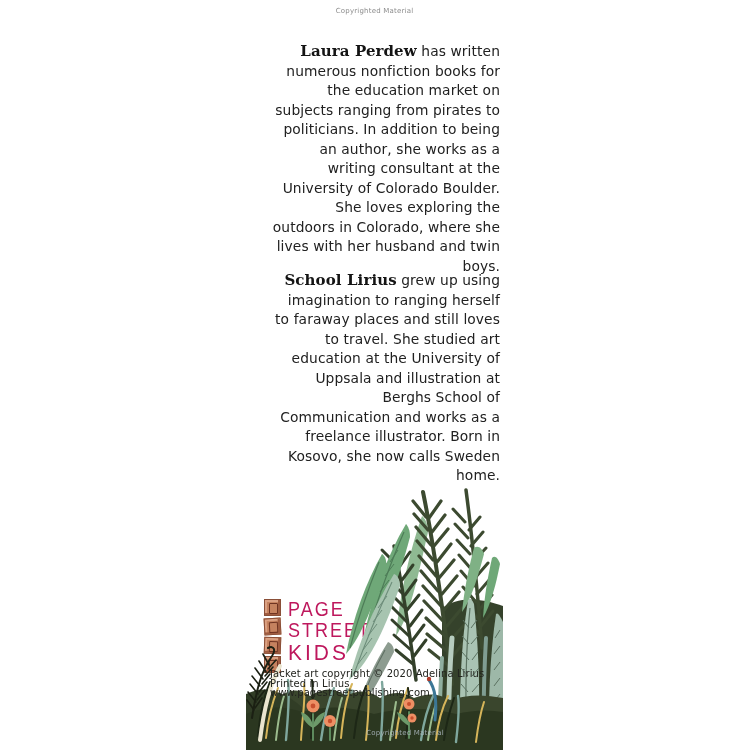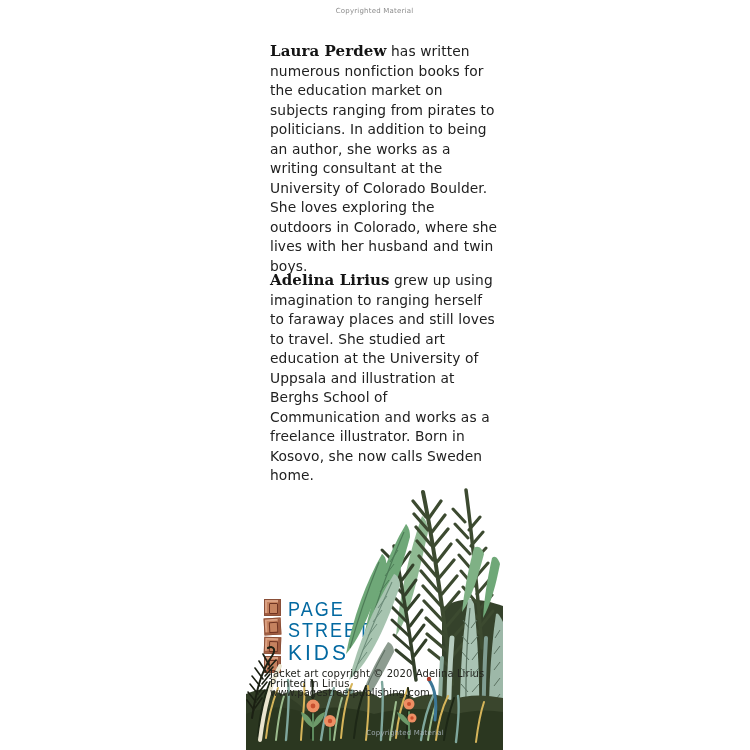--- a/index.html
+++ b/index.html
@@ -2,53 +2,53 @@
 <html><head>
 <meta charset="utf-8">
 <style>
   html,body{margin:0;padding:0;background:#fff;}
   #canvas{position:relative;width:608px;height:750px;background:#ffffff;overflow:hidden;
           font-family:"DejaVu Sans",sans-serif;}
   .flap{position:absolute;left:246px;top:0;width:257px;height:750px;background:#ffffff;}
   .watermark-top{position:absolute;left:246px;top:7px;width:257px;text-align:center;
       font-size:7px;color:#8d8d8d;letter-spacing:0.2px;}
   .bio{position:absolute;left:270px;width:230px;margin:0;font-size:13.8px;line-height:19.5px;
-      color:#212121;letter-spacing:0.1px;}
+      color:#212121;letter-spacing:0.1px;text-align:right;}
   .bio-1{top:42px;}
   .bio-2{top:271px;}
   .bio-name{font-family:"DejaVu Serif",serif;font-weight:bold;font-size:15px;color:#141414;}
   .logo{position:absolute;left:264px;top:599px;display:flex;align-items:flex-start;}
   .blocks{display:flex;flex-direction:column;width:17px;}
   .block{width:15px;height:15px;margin-bottom:2px;background:#c5825f;border:1px solid #8a4f38;
       box-shadow:inset -2px -2px 0 #a05c40, inset 2px 2px 0 #dba183;position:relative;}
   .block:nth-child(2){transform:rotate(-3deg);}
   .block:nth-child(3){transform:rotate(2deg);}
   .block .glyph{position:absolute;left:4px;top:3px;width:7px;height:9px;border:1.6px solid #6e3322;
       border-radius:1px;}
-  .logo-text{margin-left:7px;color:#0369a1;font-family:"Liberation Sans",sans-serif;}
+  .logo-text{margin-left:7px;color:#be185d;font-family:"Liberation Sans",sans-serif;}
   .logo-line{font-size:18px;line-height:21px;letter-spacing:2px;transform:scaleY(1.08);
       transform-origin:left top;}
   .logo-line-kids{font-size:21px;letter-spacing:3px;}
   .imprint{position:absolute;left:270px;top:669px;font-size:10px;line-height:9.5px;color:#23241f;
       z-index:5;letter-spacing:0.1px;}
   .illustration{position:absolute;left:246px;top:488px;width:257px;height:262px;z-index:1;}
   .watermark-bottom{position:absolute;left:340px;top:729px;width:130px;text-align:center;
       font-size:7px;color:#aeb9c2;opacity:0.85;z-index:6;letter-spacing:0.2px;}
 </style>
 </head>
 <body>
 
 <div id="canvas">
   <div class="flap"></div>
 
   <div class="watermark-top">Copyrighted Material</div>
 
   <p class="bio bio-1"><span class="bio-name">Laura Perdew</span> <span>has written numerous nonfiction books for the education market on subjects ranging from pirates to politicians. In addition to being an author, she works as a writing consultant at the University of Colorado Boulder. She loves exploring the outdoors in Colorado, where she lives with her husband and twin boys.</span></p>
 
-  <p class="bio bio-2"><span class="bio-name">Adelina Lirius</span> <span>grew up using imagination to ranging herself to faraway places and still loves to travel. She studied art education at the University of Uppsala and illustration at Berghs School of Communication and works as a freelance illustrator. Born in Kosovo, she now calls Sweden home.</span></p>
+  <p class="bio bio-2"><span class="bio-name">School Lirius</span> <span>grew up using imagination to ranging herself to faraway places and still loves to travel. She studied art education at the University of Uppsala and illustration at Berghs School of Communication and works as a freelance illustrator. Born in Kosovo, she now calls Sweden home.</span></p>
 
   <div class="logo">
     <div class="blocks">
       <div class="block">
           <span class="glyph"></span>
         </div>
       <div class="block">
           <span class="glyph"></span>
         </div>
       <div class="block">

